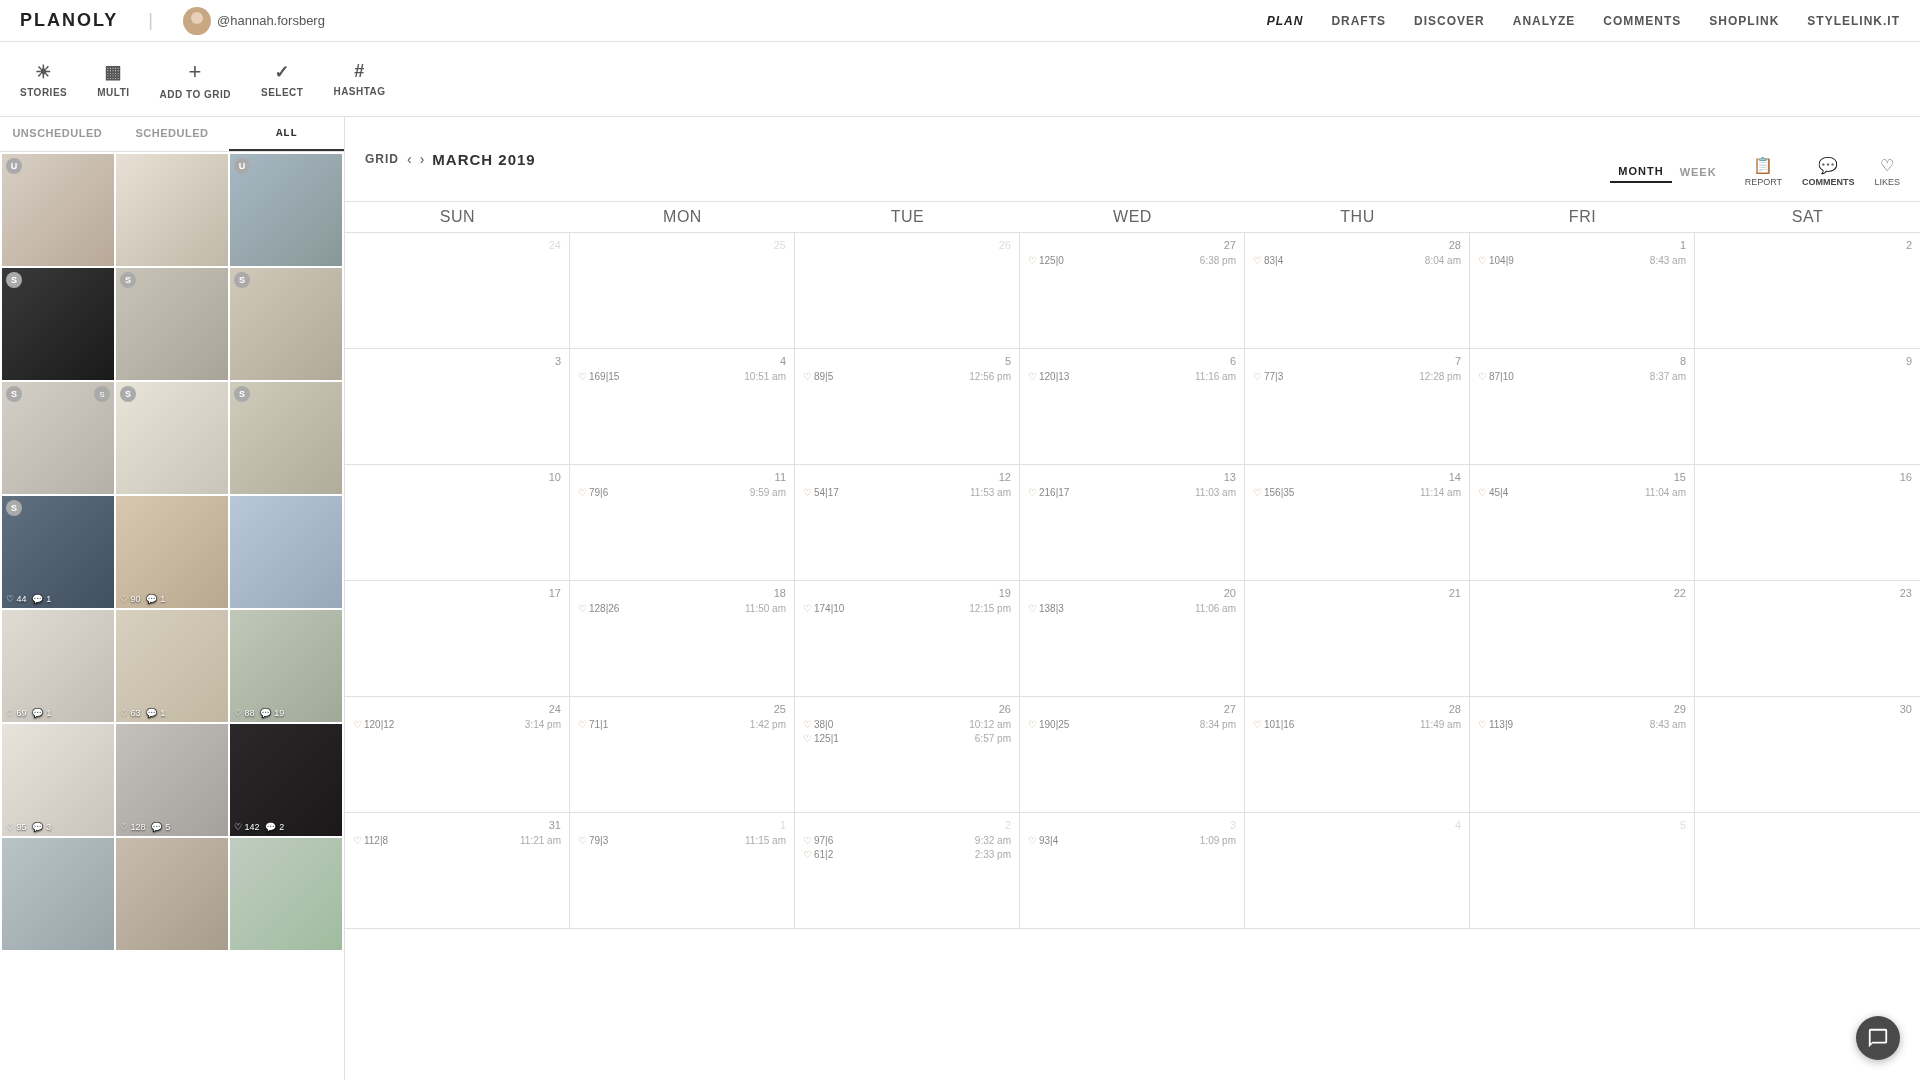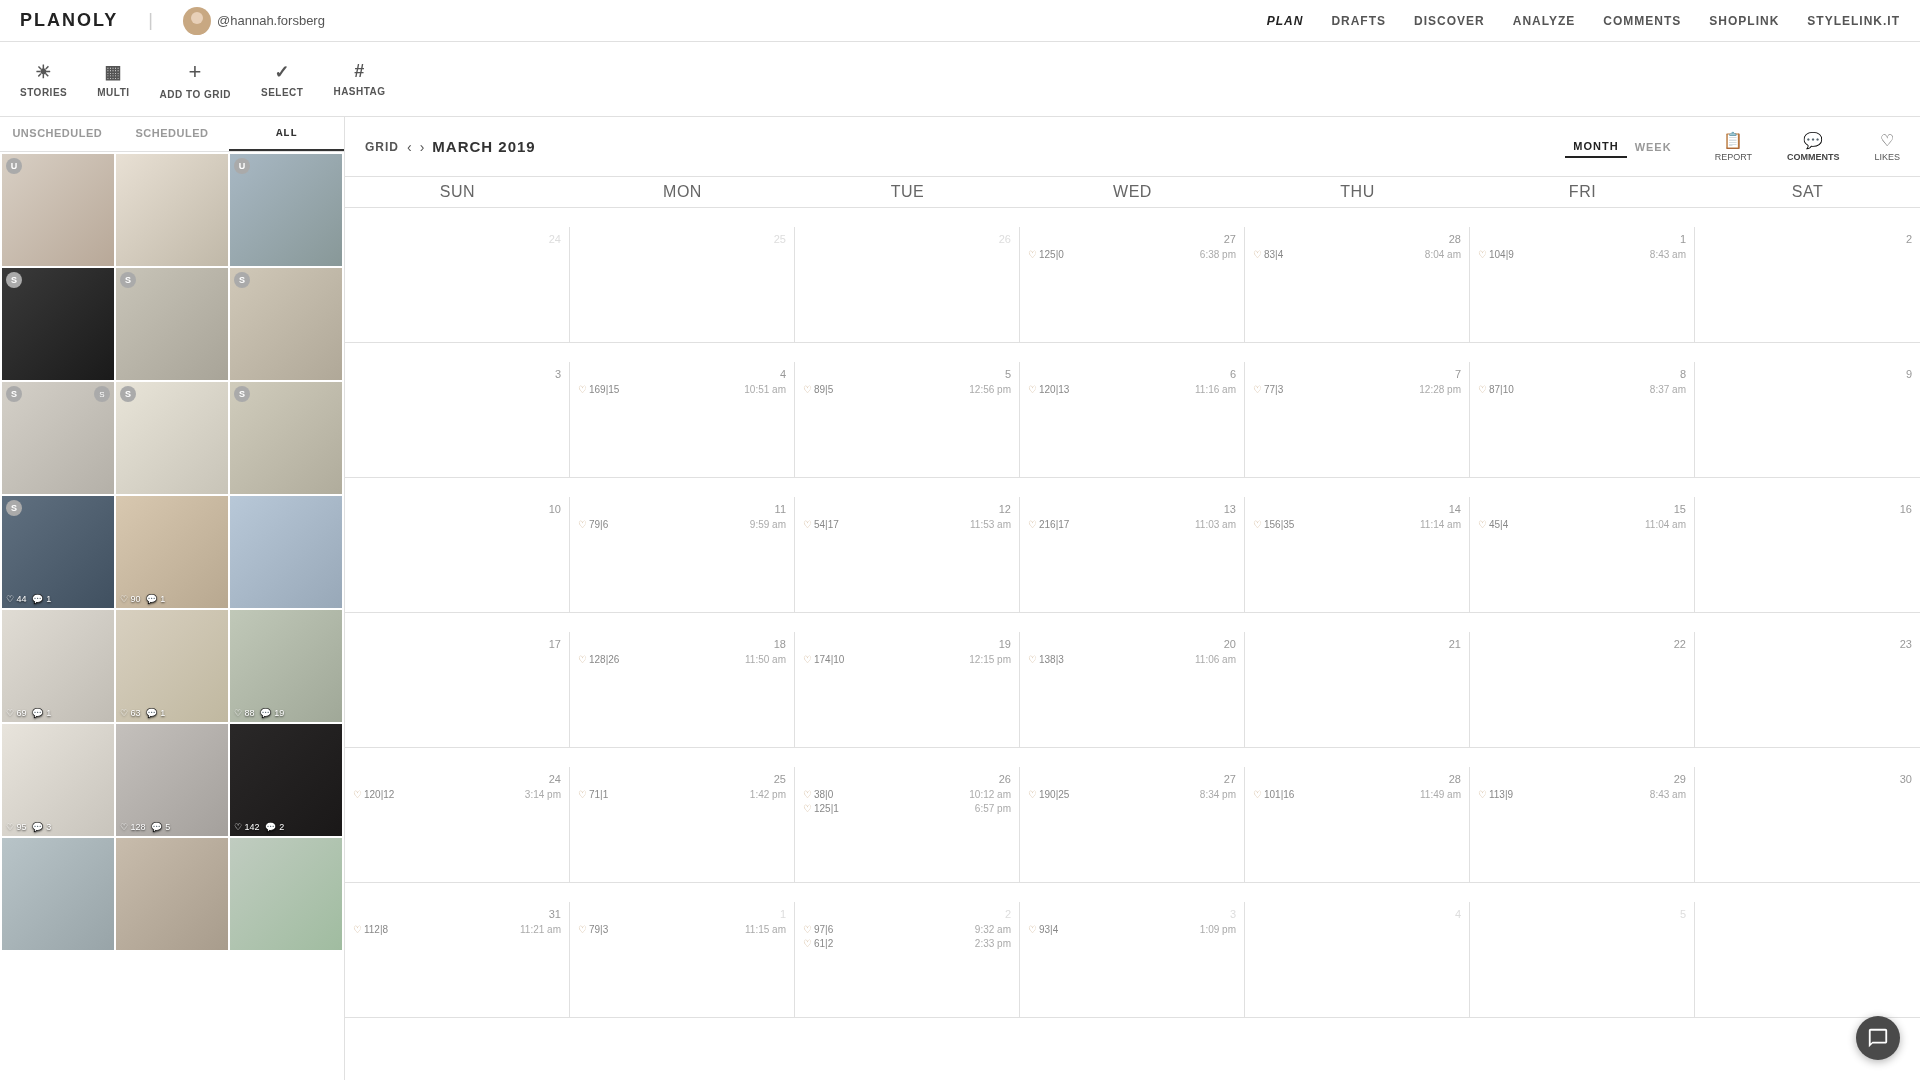--- a/index.html
+++ b/index.html
@@ -45,30 +45,30 @@
 
     
     #calendar-area { flex: 1; overflow-y: auto; }
     #calendar-header-bar { display: flex; align-items: center; justify-content: space-between; padding: 14px 20px; border-bottom: 1px solid #e0e0e0; }
     #calendar-nav { display: flex; align-items: center; gap: 8px; }
     #calendar-title { font-size: 15px; font-weight: 600; letter-spacing: 1px; }
     .cal-nav-btn { background: none; border: none; cursor: pointer; font-size: 14px; color: #555; }
     #view-controls { display: flex; align-items: center; gap: 0; }
     .view-btn { background: none; border: none; cursor: pointer; font-size: 11px; font-weight: 700; letter-spacing: 1px; color: #999; padding: 4px 8px; }
     .view-btn.active { color: #222; border-bottom: 2px solid #222; }
-    #cal-right-icons { display: flex; align-items: center; gap: 35px; }
+    #cal-right-icons { display: flex; align-items: center; gap: 20px; margin-top: 25px; }
     .cal-icon-item { display: flex; flex-direction: column; align-items: center; font-size: 9px; color: #555; gap: 2px; cursor: pointer; }
     .cal-icon-item .icon-sym { font-size: 16px; }
 
     
     #calendar-grid { width: 100%; }
     .day-headers { display: grid; grid-template-columns: repeat(7, 1fr); border-bottom: 1px solid #e0e0e0; }
     .day-header { text-align: center; padding: 6px 0; font-size: 16px; font-weight: 400; letter-spacing: 0.5px; color: #666; }
     .calendar-weeks { width: 100%; }
-    .calendar-week { display: grid; grid-template-columns: repeat(7, 1fr); border-bottom: 1px solid #e0e0e0; min-height: 115px; margin-top: 19px; }
+    .calendar-week { display: grid; grid-template-columns: repeat(7, 1fr); border-bottom: 1px solid #e0e0e0; min-height: 115px; }
     .calendar-day { border-right: 1px solid #e0e0e0; padding: 6px 8px; min-height: 115px; position: relative; }
     .calendar-day:last-child { border-right: none; }
     .day-num { font-size: 11px; color: #999; text-align: right; margin-bottom: 4px; }
     .day-num.other-month { color: #ddd; }
     .cal-event { display: flex; justify-content: space-between; align-items: center; margin-bottom: 3px; font-size: 10px; color: #555; }
     .cal-event-likes { display: flex; align-items: center; gap: 2px; color: #888; }
     .cal-event-time { color: #aaa; font-size: 10px; }
     .heart-icon { color: #c8a882; font-size: 10px; }
 
     

